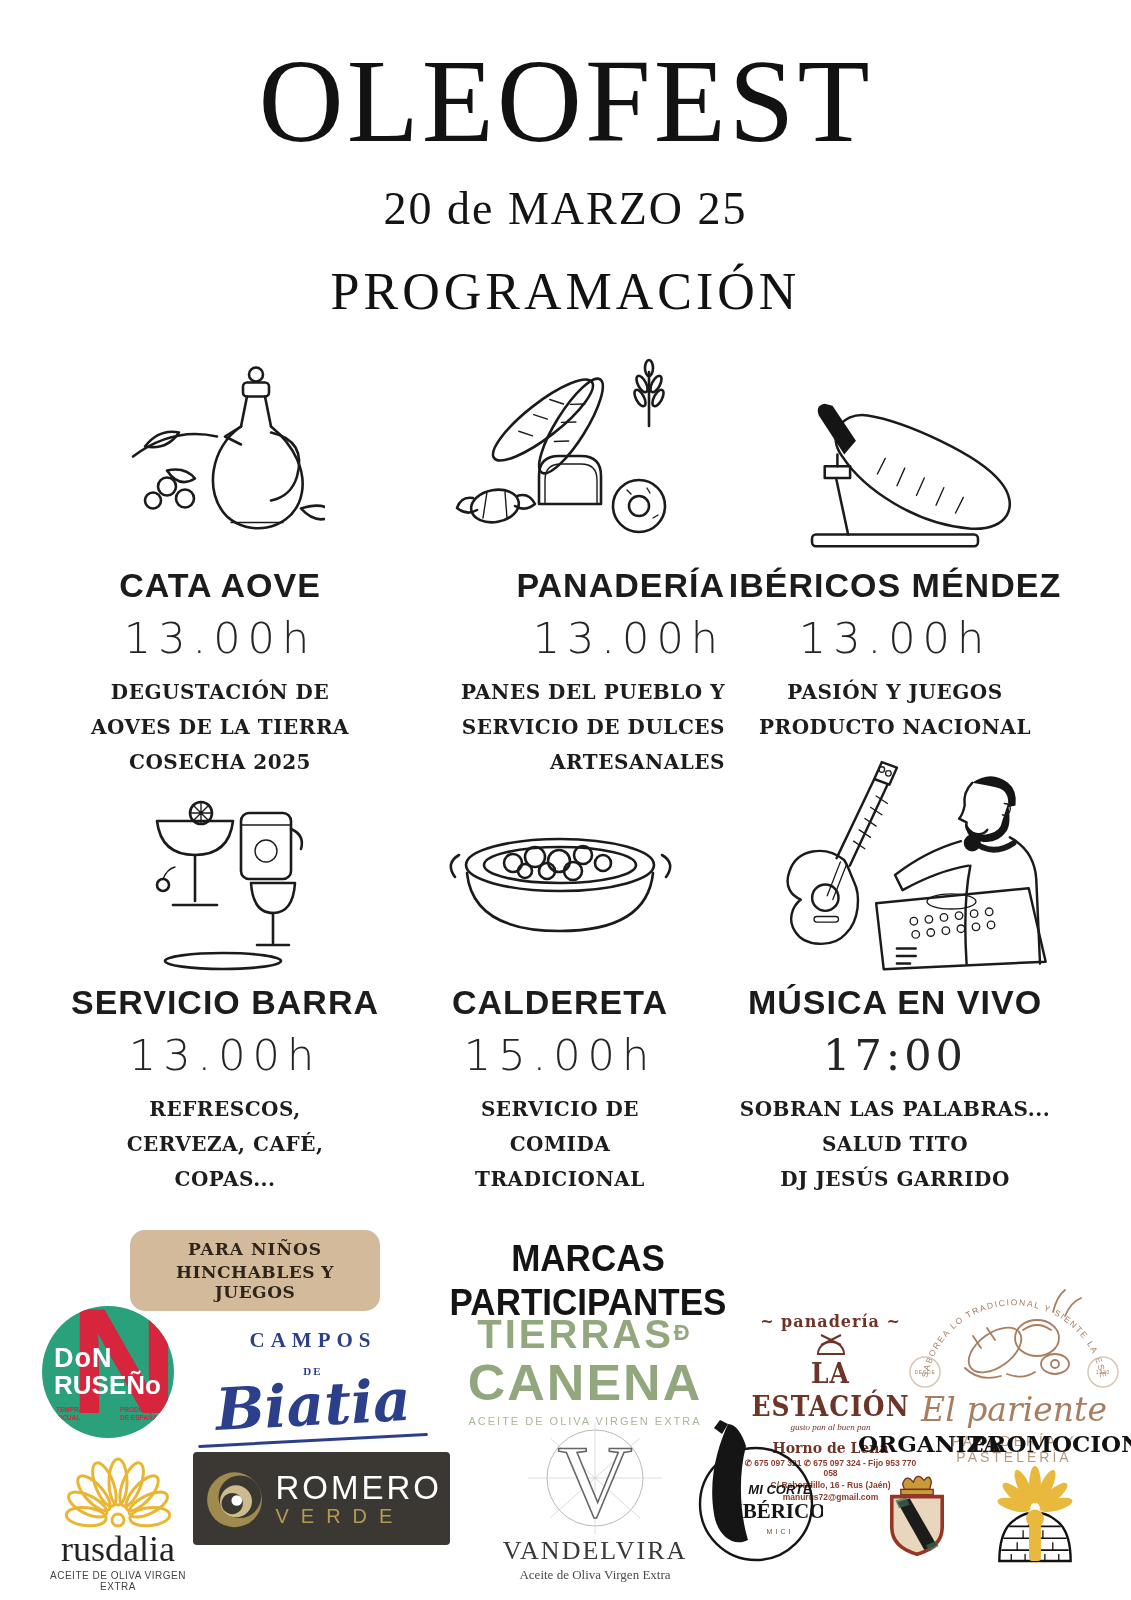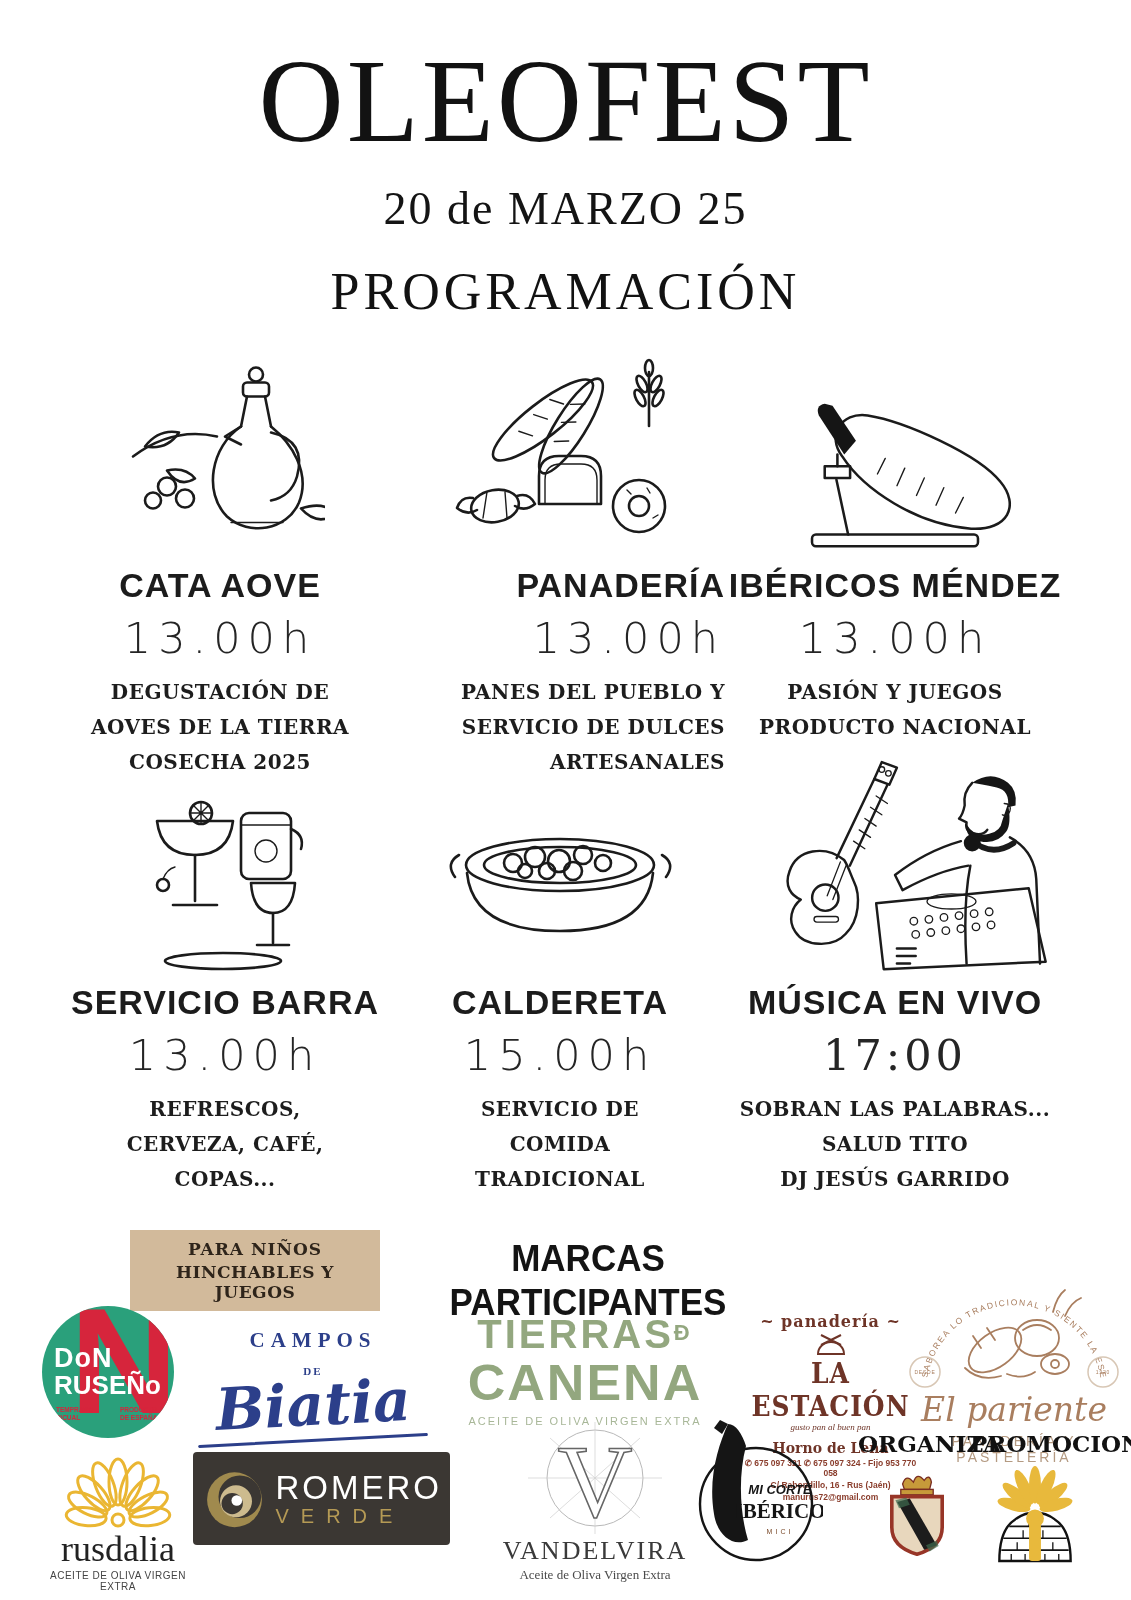--- a/index.html
+++ b/index.html
@@ -24,21 +24,21 @@
   .icon-fill{fill:#151515;stroke:none;}
   .ptitle{font-size:34px;font-weight:800;letter-spacing:1px;color:#1c1c1c;margin-top:10px;}
   .ptime{font-family:"DejaVu Sans",sans-serif;font-weight:300;font-size:43px;
     letter-spacing:7px;color:#252525;margin-top:8px;}
   .ptime.serif{font-family:"DejaVu Serif",serif;letter-spacing:4px;font-weight:500;}
   .pdesc{font-family:"DejaVu Serif",serif;font-weight:bold;font-size:20px;
     letter-spacing:0.5px;line-height:1.75;color:#1d1d1d;margin-top:12px;white-space:pre-line;}
   
   .badge{position:absolute;left:130px;top:1230px;width:242px;background:#d2ba9b;
     text-align:center;padding:9px 4px;color:#2e241a;
-    font-family:"DejaVu Serif",serif;font-weight:bold;}
+    font-family:"DejaVu Serif",serif;font-weight:bold;border-radius:15px;}
   .badge .b1{font-size:17px;letter-spacing:1px;}
   .badge .b2{font-size:17px;letter-spacing:0.5px;margin-top:3px;}
   .brands-heading{position:absolute;left:388px;top:1240px;width:400px;text-align:center;
     font-size:35px;font-weight:800;letter-spacing:0px;color:#141414;transform:scaleY(1.08);}
   
   .brand{position:absolute;text-align:center;}
   
   .dr-circle{position:relative;width:132px;height:132px;border-radius:50%;
     background:#2aa07b;overflow:hidden;}
   .dr-n{position:absolute;right:-4px;top:-20px;font-size:150px;font-weight:900;

